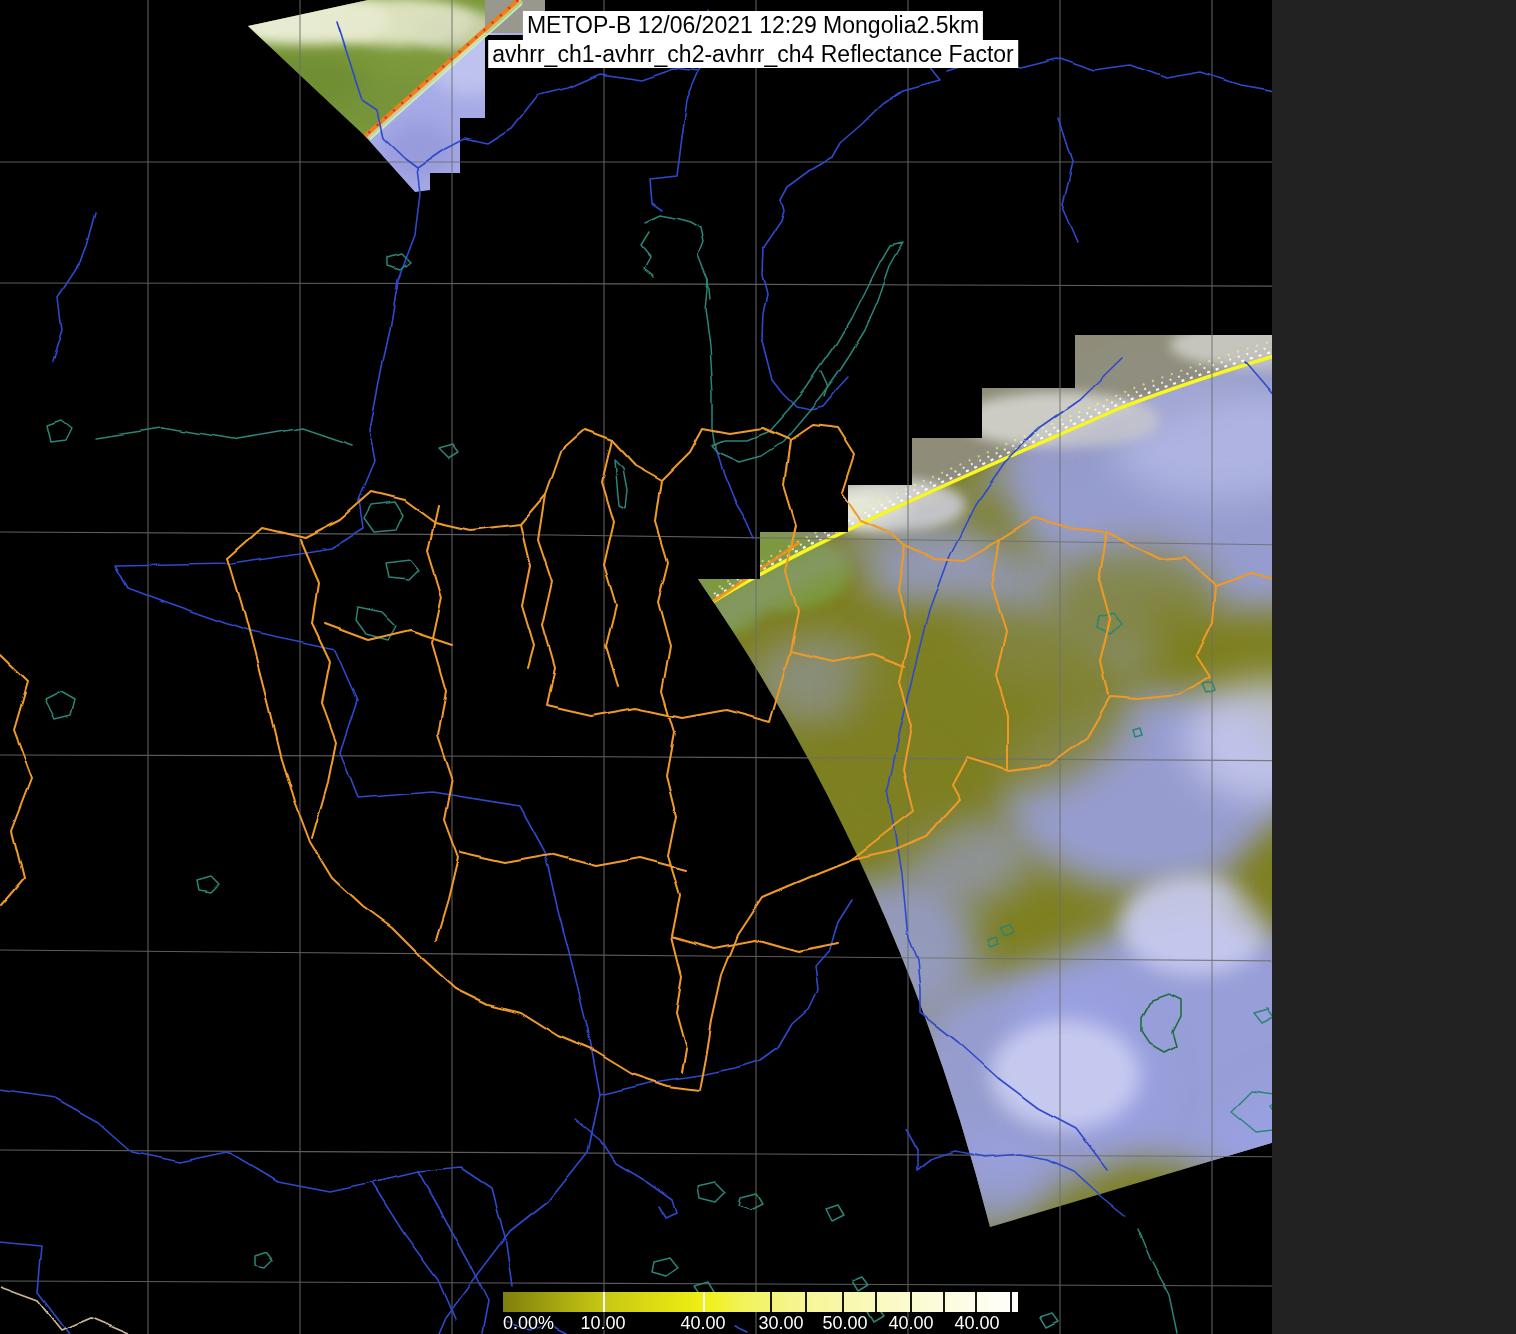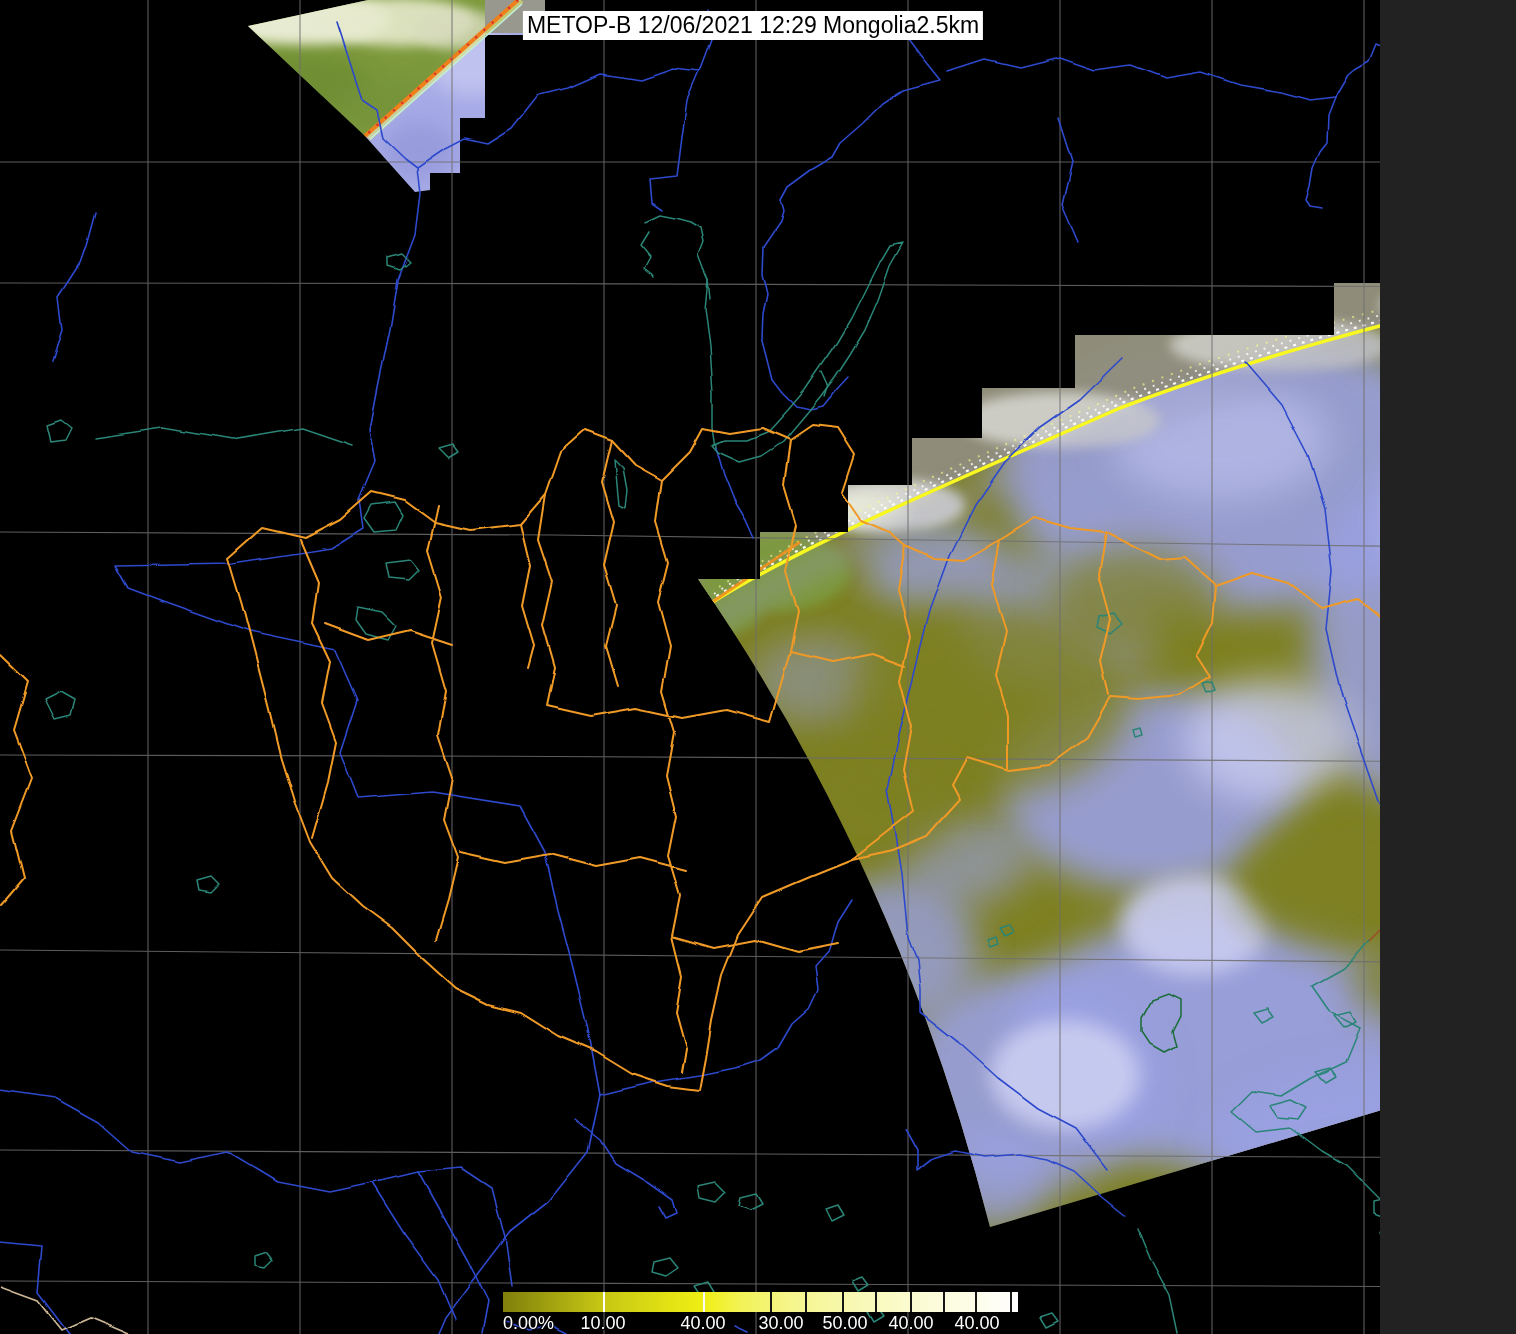--- a/index.html
+++ b/index.html
@@ -1,16 +1,16 @@
 <!DOCTYPE html>
 <html style="--c-grat: #6e6e6e; --c-river: #2d49cc; --c-teal: #2a8577; --c-border: #f09a28; --c-brown: #96572a; --c-tan: #c9b493;"><head>
 <meta charset="utf-8">
 <style>
   html,body{margin:0;padding:0;background:#222;}
-  #stage{position:relative;width:1380px;height:1334px;background:#000;overflow:hidden;
+  #stage{position:relative;width:1272px;height:1334px;background:#000;overflow:hidden;
          font-family:"Liberation Sans", sans-serif;}
   #mapsvg{position:absolute;left:0;top:0;}
   .title-box{position:absolute;left:753px;transform:translateX(-50%);background:#ffffff;color:#000;
              font-size:23px;line-height:29px;height:29px;padding:0 4px;white-space:nowrap;z-index:5;}
   #title-line2{line-height:28px;height:28px;}
   
   #colorbar{position:absolute;z-index:4;}
   #colorbar .divider{position:absolute;top:0;width:2px;height:100%;}
   .cb-label{position:absolute;color:#ffffff;font-size:18px;line-height:20px;white-space:nowrap;
             text-shadow:1px 1px 0 #000, -1px -1px 0 #000, 0 0 2px #000;z-index:4;}
@@ -243,20 +243,21 @@
   </g>
   <g class="border-br" filter="url(#wiggle)">
     <path d="M 1516,872 L 1480,886 1448,906 1414,893 1388,921 1368,941"></path>
   </g>
   <g class="border-tan" filter="url(#wiggle)">
     <path d="M 0,1286 L 38,1300 62,1330 90,1318 128,1334"></path>
   </g>
 </svg>
 
   <div class="title-box" id="title-line1" style="top:11px">METOP-B 12/06/2021 12:29 Mongolia2.5km</div>
+  <div class="title-box" id="title-line2" style="top:40px">avhrr_ch1-avhrr_ch2-avhrr_ch4 Reflectance Factor</div>
 
   <div id="colorbar" style="left: 503px; top: 1292px; width: 515px; height: 20px; background: linear-gradient(90deg, rgb(127, 127, 12) 0%, rgb(198, 198, 20) 19%, rgb(240, 240, 20) 39%, rgb(242, 242, 85) 46%, rgb(245, 245, 136) 55%, rgb(248, 248, 176) 67%, rgb(251, 251, 210) 80%, rgb(253, 253, 234) 92%, rgb(255, 255, 255) 100%);">
       <div class="divider" style="left: 100px; background: rgb(255, 255, 255);"></div>
       <div class="divider" style="left: 200px; background: rgb(248, 248, 248);"></div>
       <div class="divider" style="left: 267px; background: rgb(22, 22, 22);"></div>
       <div class="divider" style="left: 302px; background: rgb(22, 22, 22);"></div>
       <div class="divider" style="left: 339px; background: rgb(22, 22, 22);"></div>
       <div class="divider" style="left: 372px; background: rgb(22, 22, 22);"></div>
       <div class="divider" style="left: 407px; background: rgb(22, 22, 22);"></div>
       <div class="divider" style="left: 440px; background: rgb(22, 22, 22);"></div>

